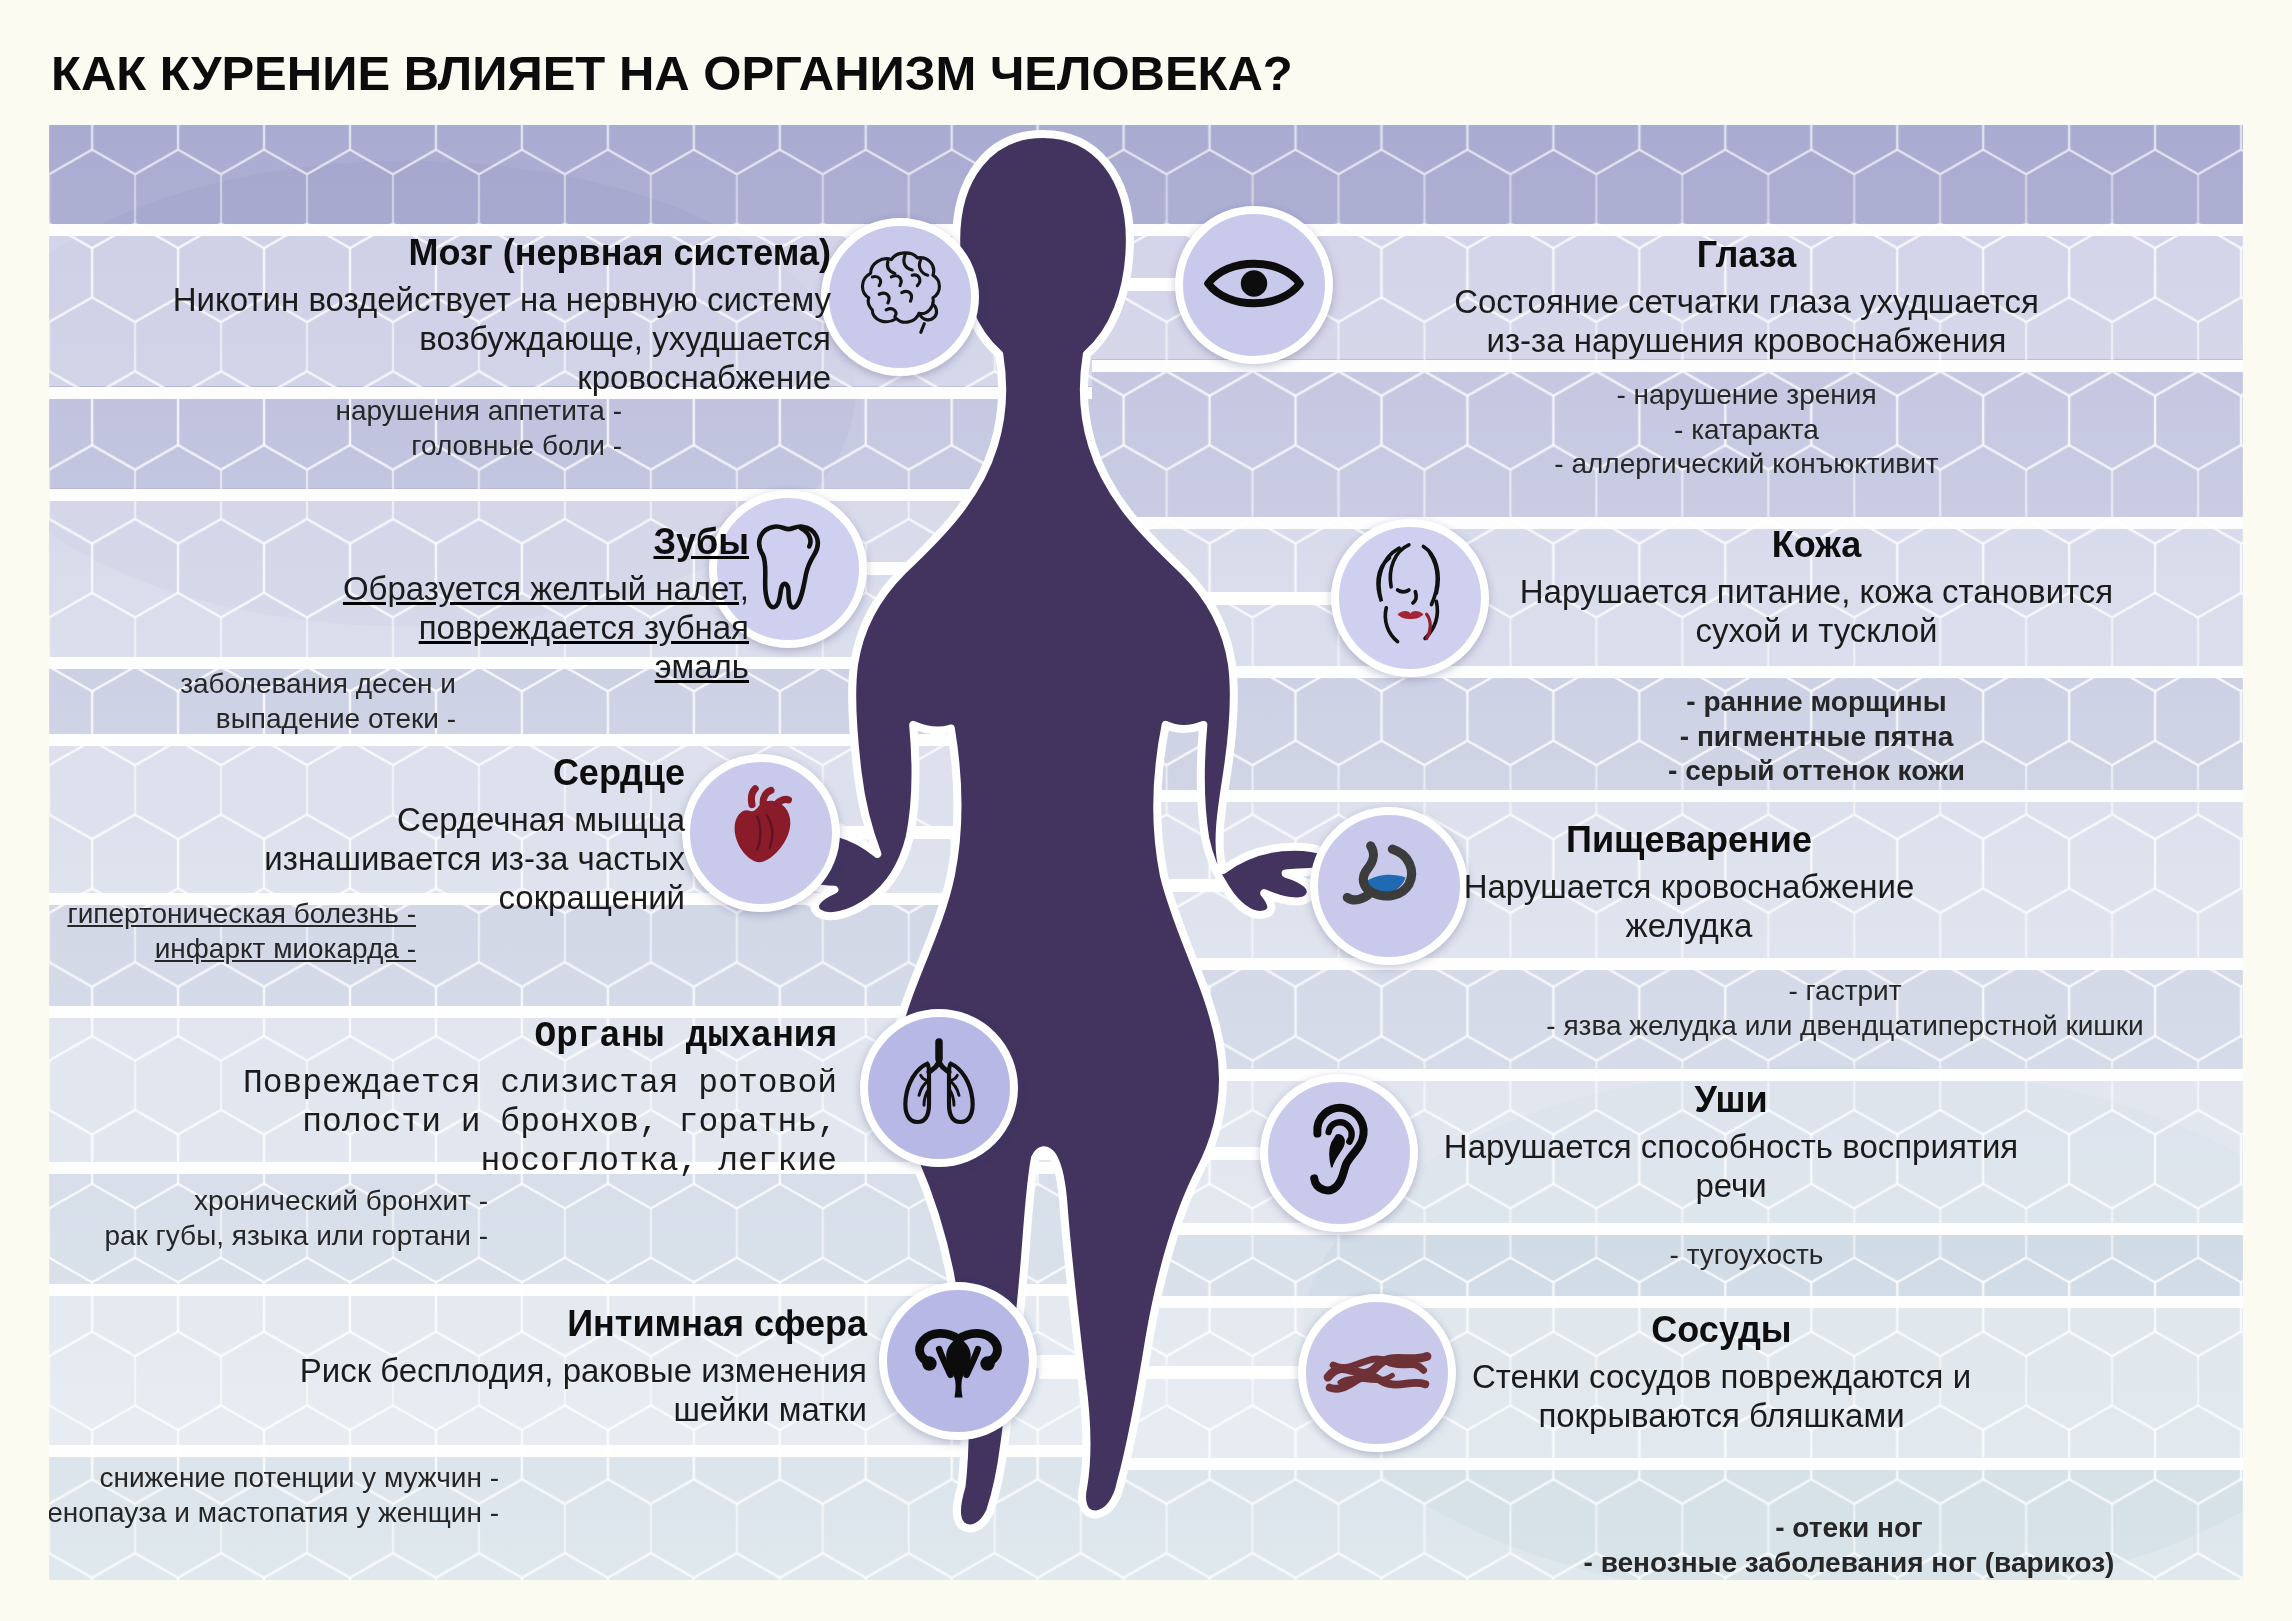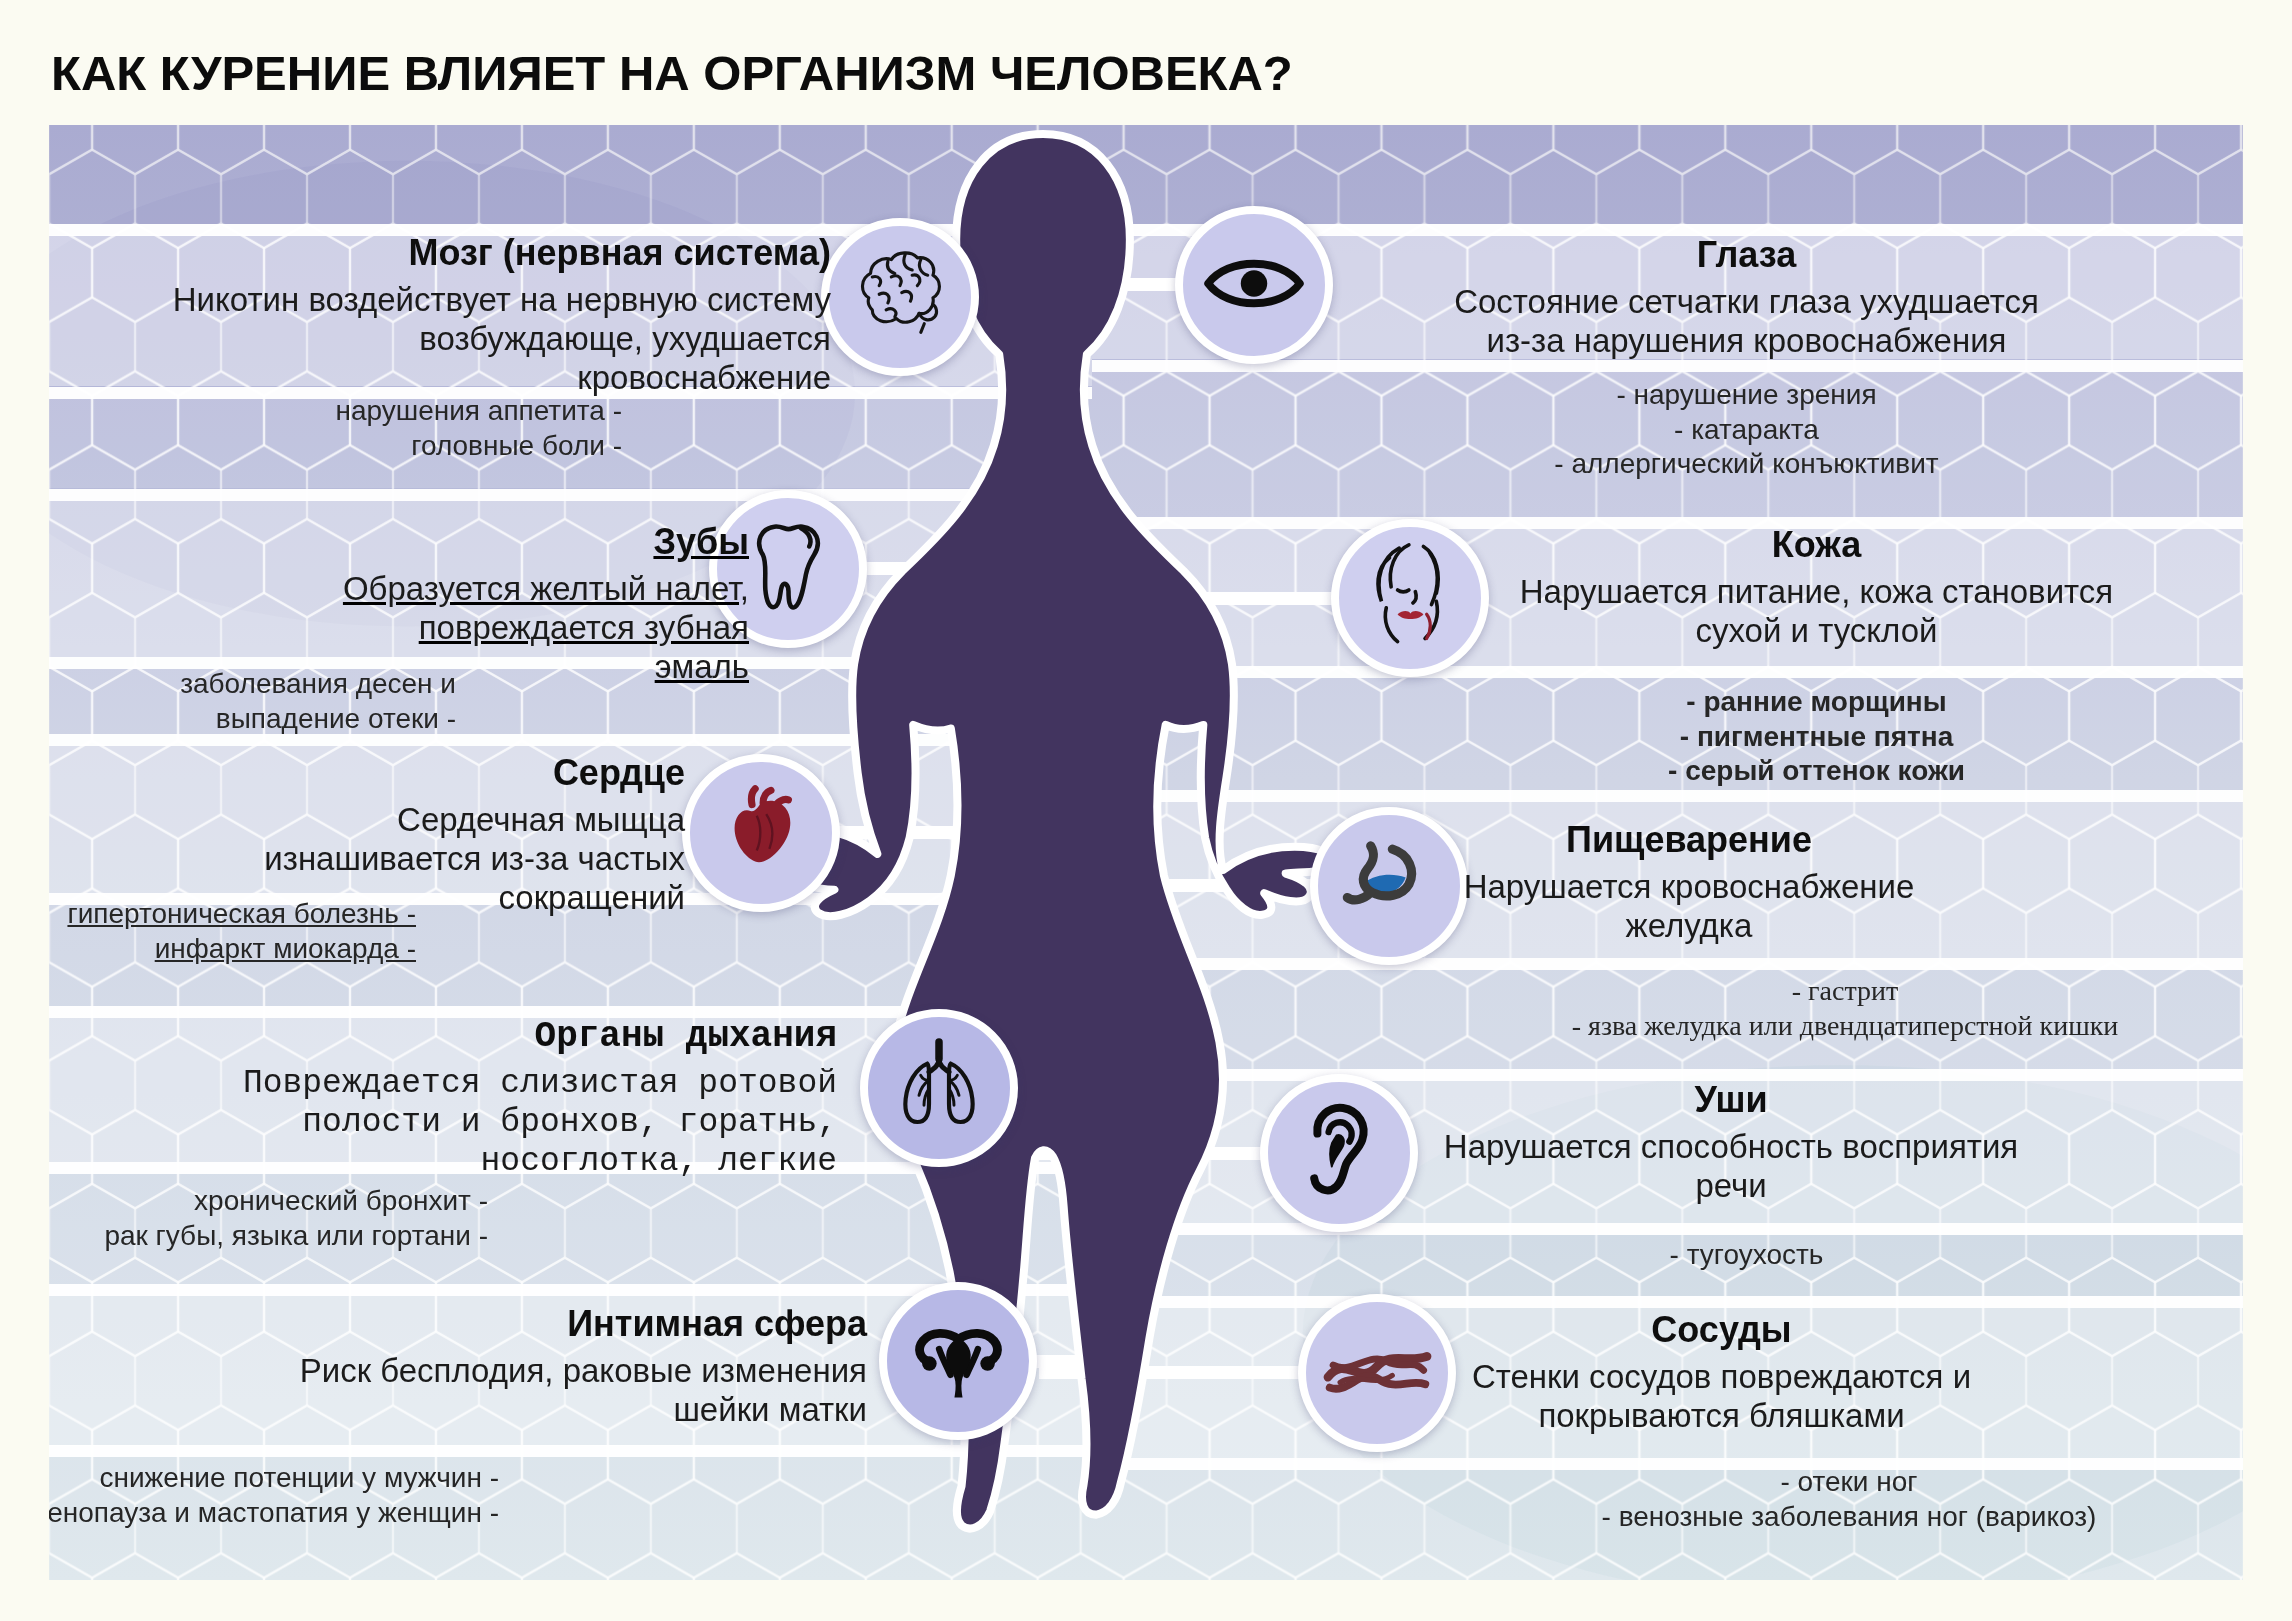--- a/index.html
+++ b/index.html
@@ -381,37 +381,37 @@
     <div class="conseq al-l" style="left:1454px;top:560px;width:627px;font-weight:bold;">
       <div>- ранние морщины</div>
       <div>- пигментные пятна</div>
       <div>- серый оттенок кожи</div>
     </div>
 
     <div class="sect al-l" style="left:1407px;top:694px;width:466px;">
       <div class="hd">Пищеварение</div>
       <div class="ds">Нарушается кровоснабжение желудка</div>
     </div>
-    <div class="conseq al-l" style="left:1411px;top:849px;width:770px;font-family:Liberation Serif, serif;">
+    <div class="conseq al-l" style="left:1411px;top:849px;width:770px;">
       <div>- гастрит</div>
       <div>- язва желудка или двендцатиперстной кишки</div>
     </div>
 
     <div class="sect al-l" style="left:1391px;top:954px;width:582px;">
       <div class="hd">Уши</div>
       <div class="ds">Нарушается способность восприятия речи</div>
     </div>
     <div class="conseq al-l" style="left:1384px;top:1113px;width:627px;">
       <div>- тугоухость</div>
     </div>
 
     <div class="sect al-l" style="left:1404px;top:1184px;width:537px;">
       <div class="hd">Сосуды</div>
       <div class="ds">Стенки сосудов повреждаются и покрываются  бляшками</div>
     </div>
-    <div class="conseq al-l" style="left:1415px;top:1340px;width:770px;">
+    <div class="conseq al-l" style="left:1415px;top:1386px;width:770px;font-weight:bold;">
       <div>- отеки ног</div>
       <div>- венозные заболевания ног (варикоз)</div>
     </div>
 
   </div>
 </div>
 
 
 </body></html>

